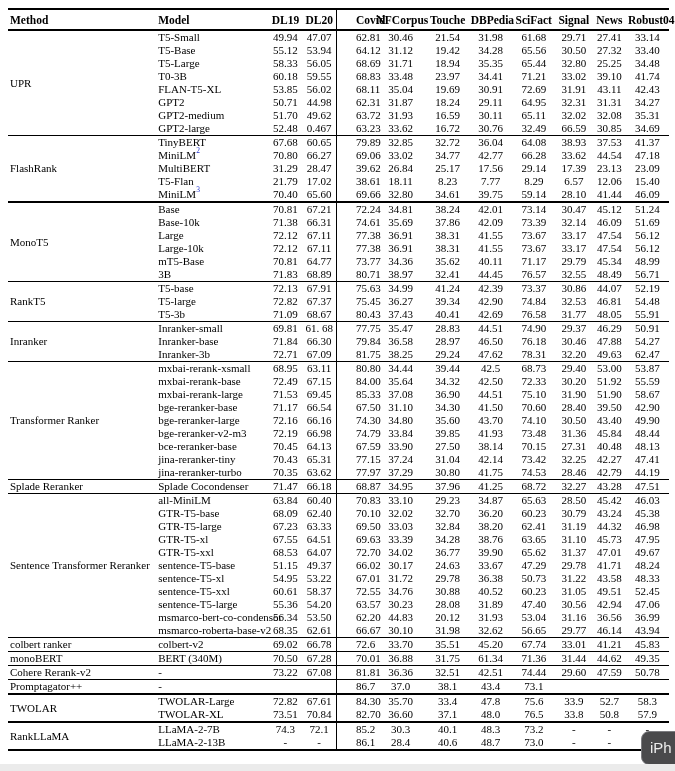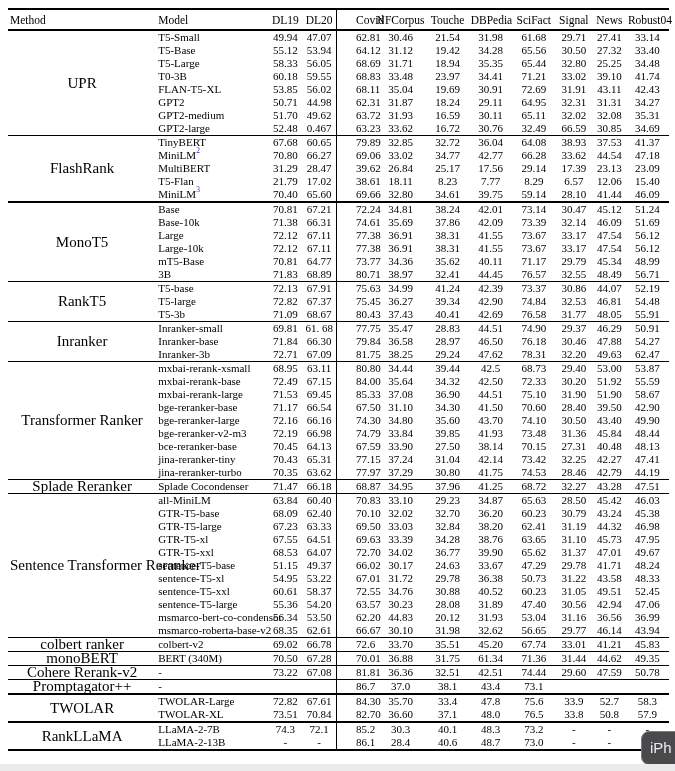--- a/index.html
+++ b/index.html
@@ -16,32 +16,32 @@
   table.results {
     border-collapse: collapse;
     table-layout: fixed;
     width: 661px;
     margin: 8px 6px 0 8px;
     border-top: 2px solid #000;
     border-bottom: 2px solid #000;
   }
   thead tr { border-bottom: 2px solid #000; }
   th {
-    font-size: 11.5px; font-weight: normal;
+    font-size: 11.5px; font-weight: bold;
     padding: 4px 2px 3px 2px;
     white-space: nowrap; overflow: visible;
   }
   td {
     font-size: 11px; line-height: 13px;
     padding: 0 2px;
     white-space: nowrap; overflow: visible;
   }
   th.left, td.left { text-align: left; }
   th.num, td.num { text-align: center; }
-  td.method { vertical-align: middle; font-size: 15px; text-align: center; }
+  td.method { vertical-align: middle; font-size: 11px; }
   .vbar { border-left: 1px solid #000; padding-left: 19px; }
   tbody.group { border-top: 1.5px solid #000; }
   tbody.group.thick { border-top: 2.5px solid #000; }
   sup.fn {
     font-size: 7.5px;
     line-height: 0;
     position: relative; top: -1px;
   }
   .overlay-badge {
     position: absolute;

